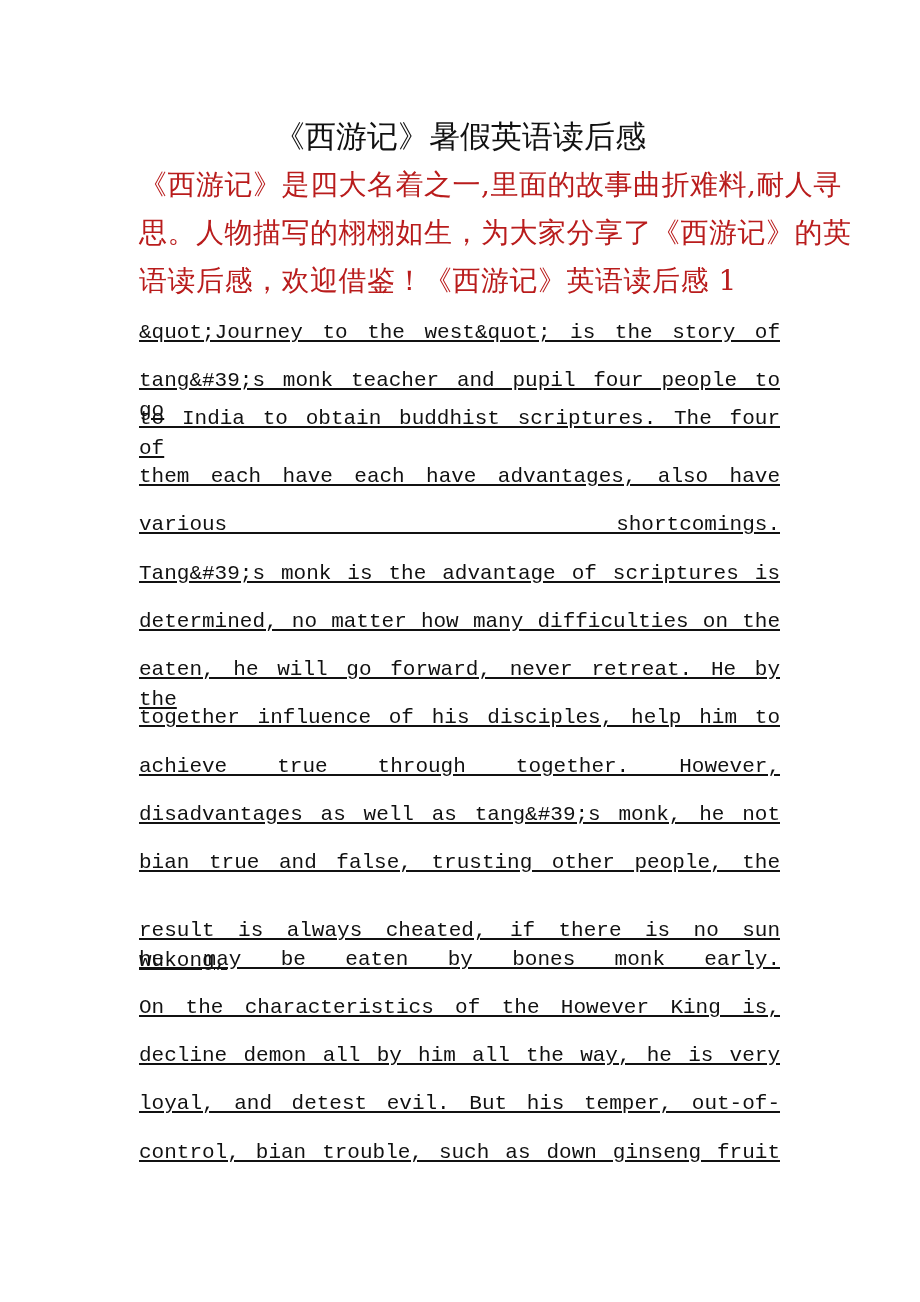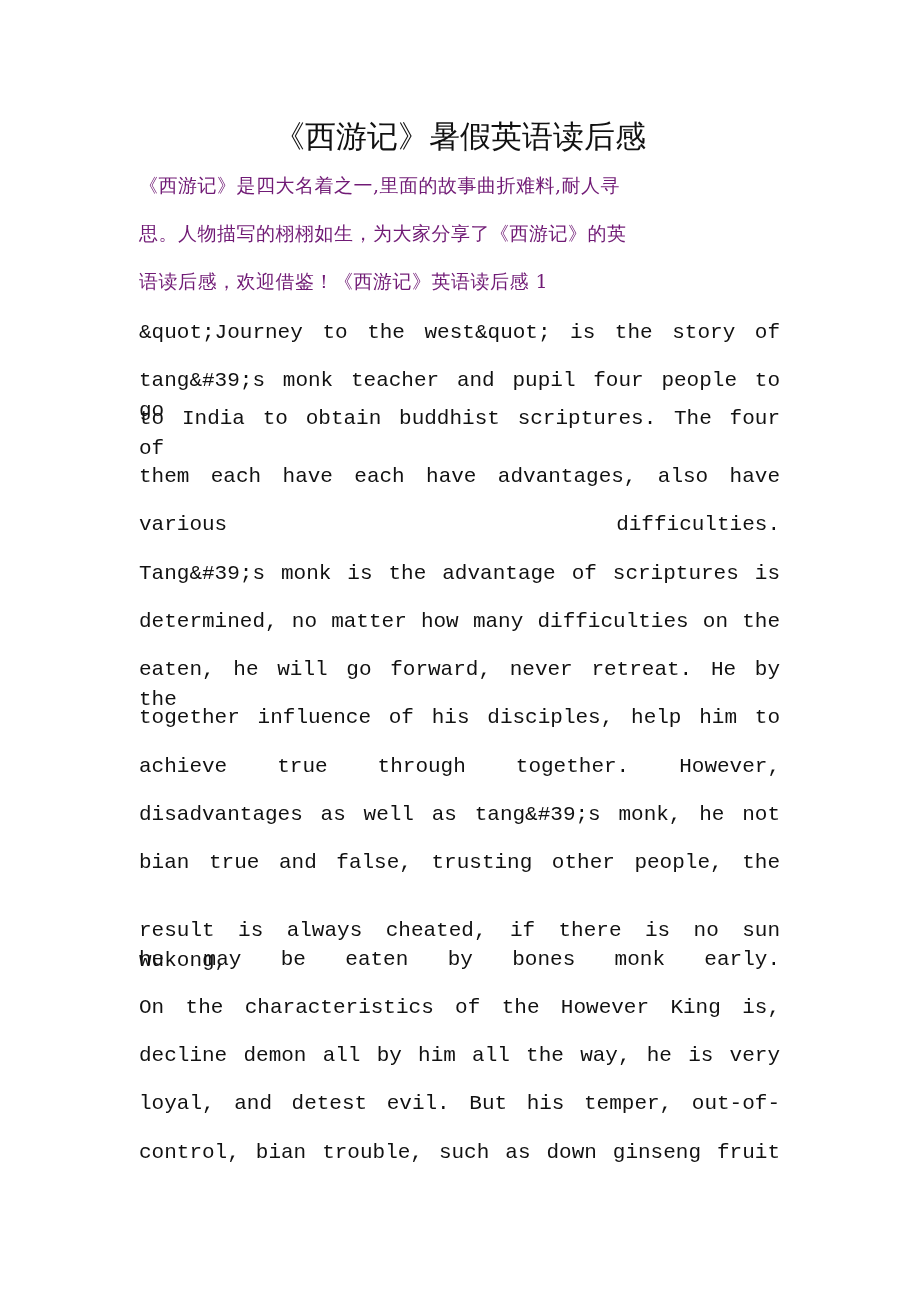--- a/index.html
+++ b/index.html
@@ -29,58 +29,59 @@
     width: 920px;
     top: 114px;
     text-align: center;
     font-size: 31px;
     line-height: 44px;
     color: #111111;
   }
   .cn-line {
     position: absolute;
     left: 139px;
-    font-size: 19px;
+    font-size: 28px;
     line-height: 30px;
     white-space: nowrap;
-    color: #701a75;
+    color: #b91c1c;
     letter-spacing: 0.5px;
   }
   .en-line {
     position: absolute;
     left: 139px;
     width: 641px;
     font-family: "Liberation Mono", "DejaVu Sans Mono", monospace;
     font-size: 21px;
     line-height: 30px;
     text-align: justify;
     text-align-last: justify;
     white-space: normal;
     color: #111111;
+    text-decoration: underline;
   }
 </style>
 </head>
 <body>
 
 <div class="page">
 
   <div class="title">《西游记》暑假英语读后感</div>
 
   <div>
     <div class="cn-line" style="top:170px">《西游记》是四大名着之一,里面的故事曲折难料,耐人寻</div>
     <div class="cn-line" style="top:218px">思。人物描写的栩栩如生，为大家分享了《西游记》的英</div>
     <div class="cn-line" style="top:266px">语读后感，欢迎借鉴！《西游记》英语读后感 1</div>
   </div>
 
   <div>
     <div class="en-line" style="top:318px">&amp;quot;Journey to the west&amp;quot; is the story of</div>
     <div class="en-line" style="top:366px">tang&amp;#39;s monk teacher and pupil four people to go</div>
     <div class="en-line" style="top:404px">to India to obtain buddhist scriptures. The four of</div>
     <div class="en-line" style="top:462px">them each have each have advantages, also have</div>
-    <div class="en-line" style="top:510px">various difficulties.</div>
+    <div class="en-line" style="top:510px">various shortcomings.</div>
     <div class="en-line" style="top:559px">Tang&amp;#39;s monk is the advantage of scriptures is</div>
     <div class="en-line" style="top:607px">determined, no matter how many difficulties on the</div>
     <div class="en-line" style="top:655px">eaten, he will go forward, never retreat. He by the</div>
     <div class="en-line" style="top:703px">together influence of his disciples, help him to</div>
     <div class="en-line" style="top:752px">achieve true through together. However,</div>
     <div class="en-line" style="top:800px">disadvantages as well as tang&amp;#39;s monk, he not</div>
     <div class="en-line" style="top:848px">bian true and false, trusting other people, the</div>
     <div class="en-line" style="top:916px">result is always cheated, if there is no sun wukong,</div>
     <div class="en-line" style="top:945px">he may be eaten by bones monk early.</div>
     <div class="en-line" style="top:993px">On the characteristics of the However King is,</div>

